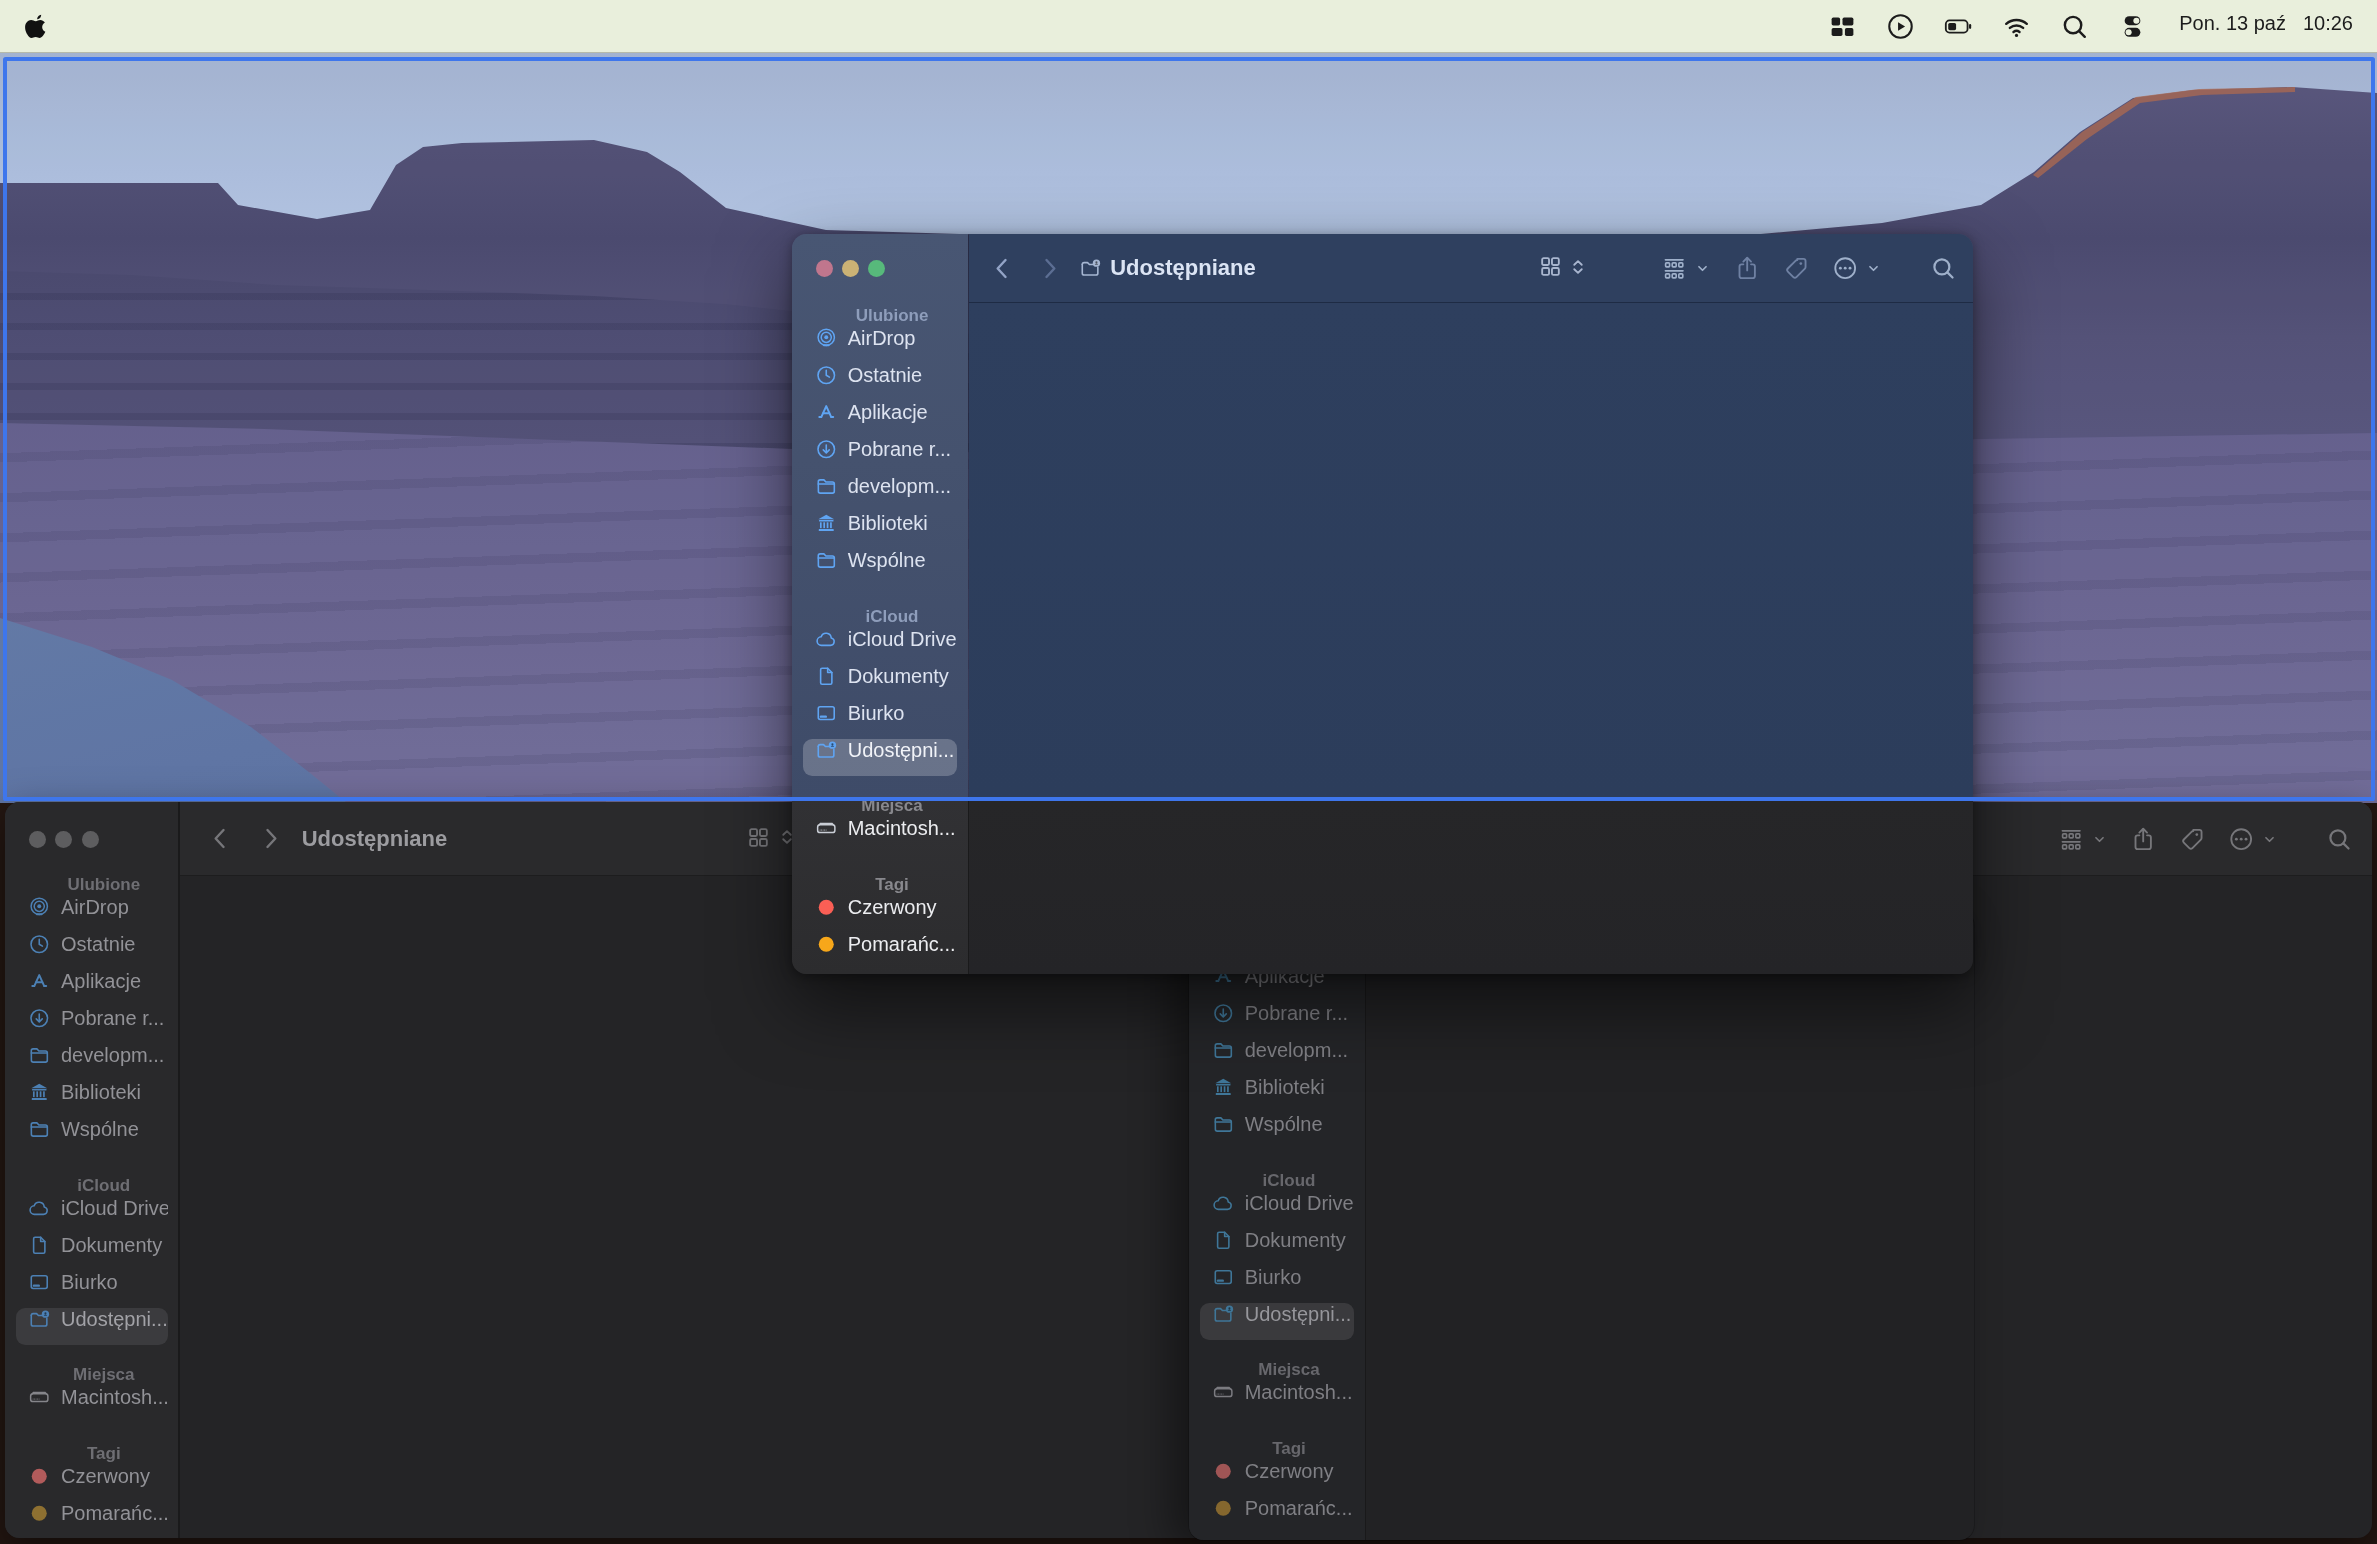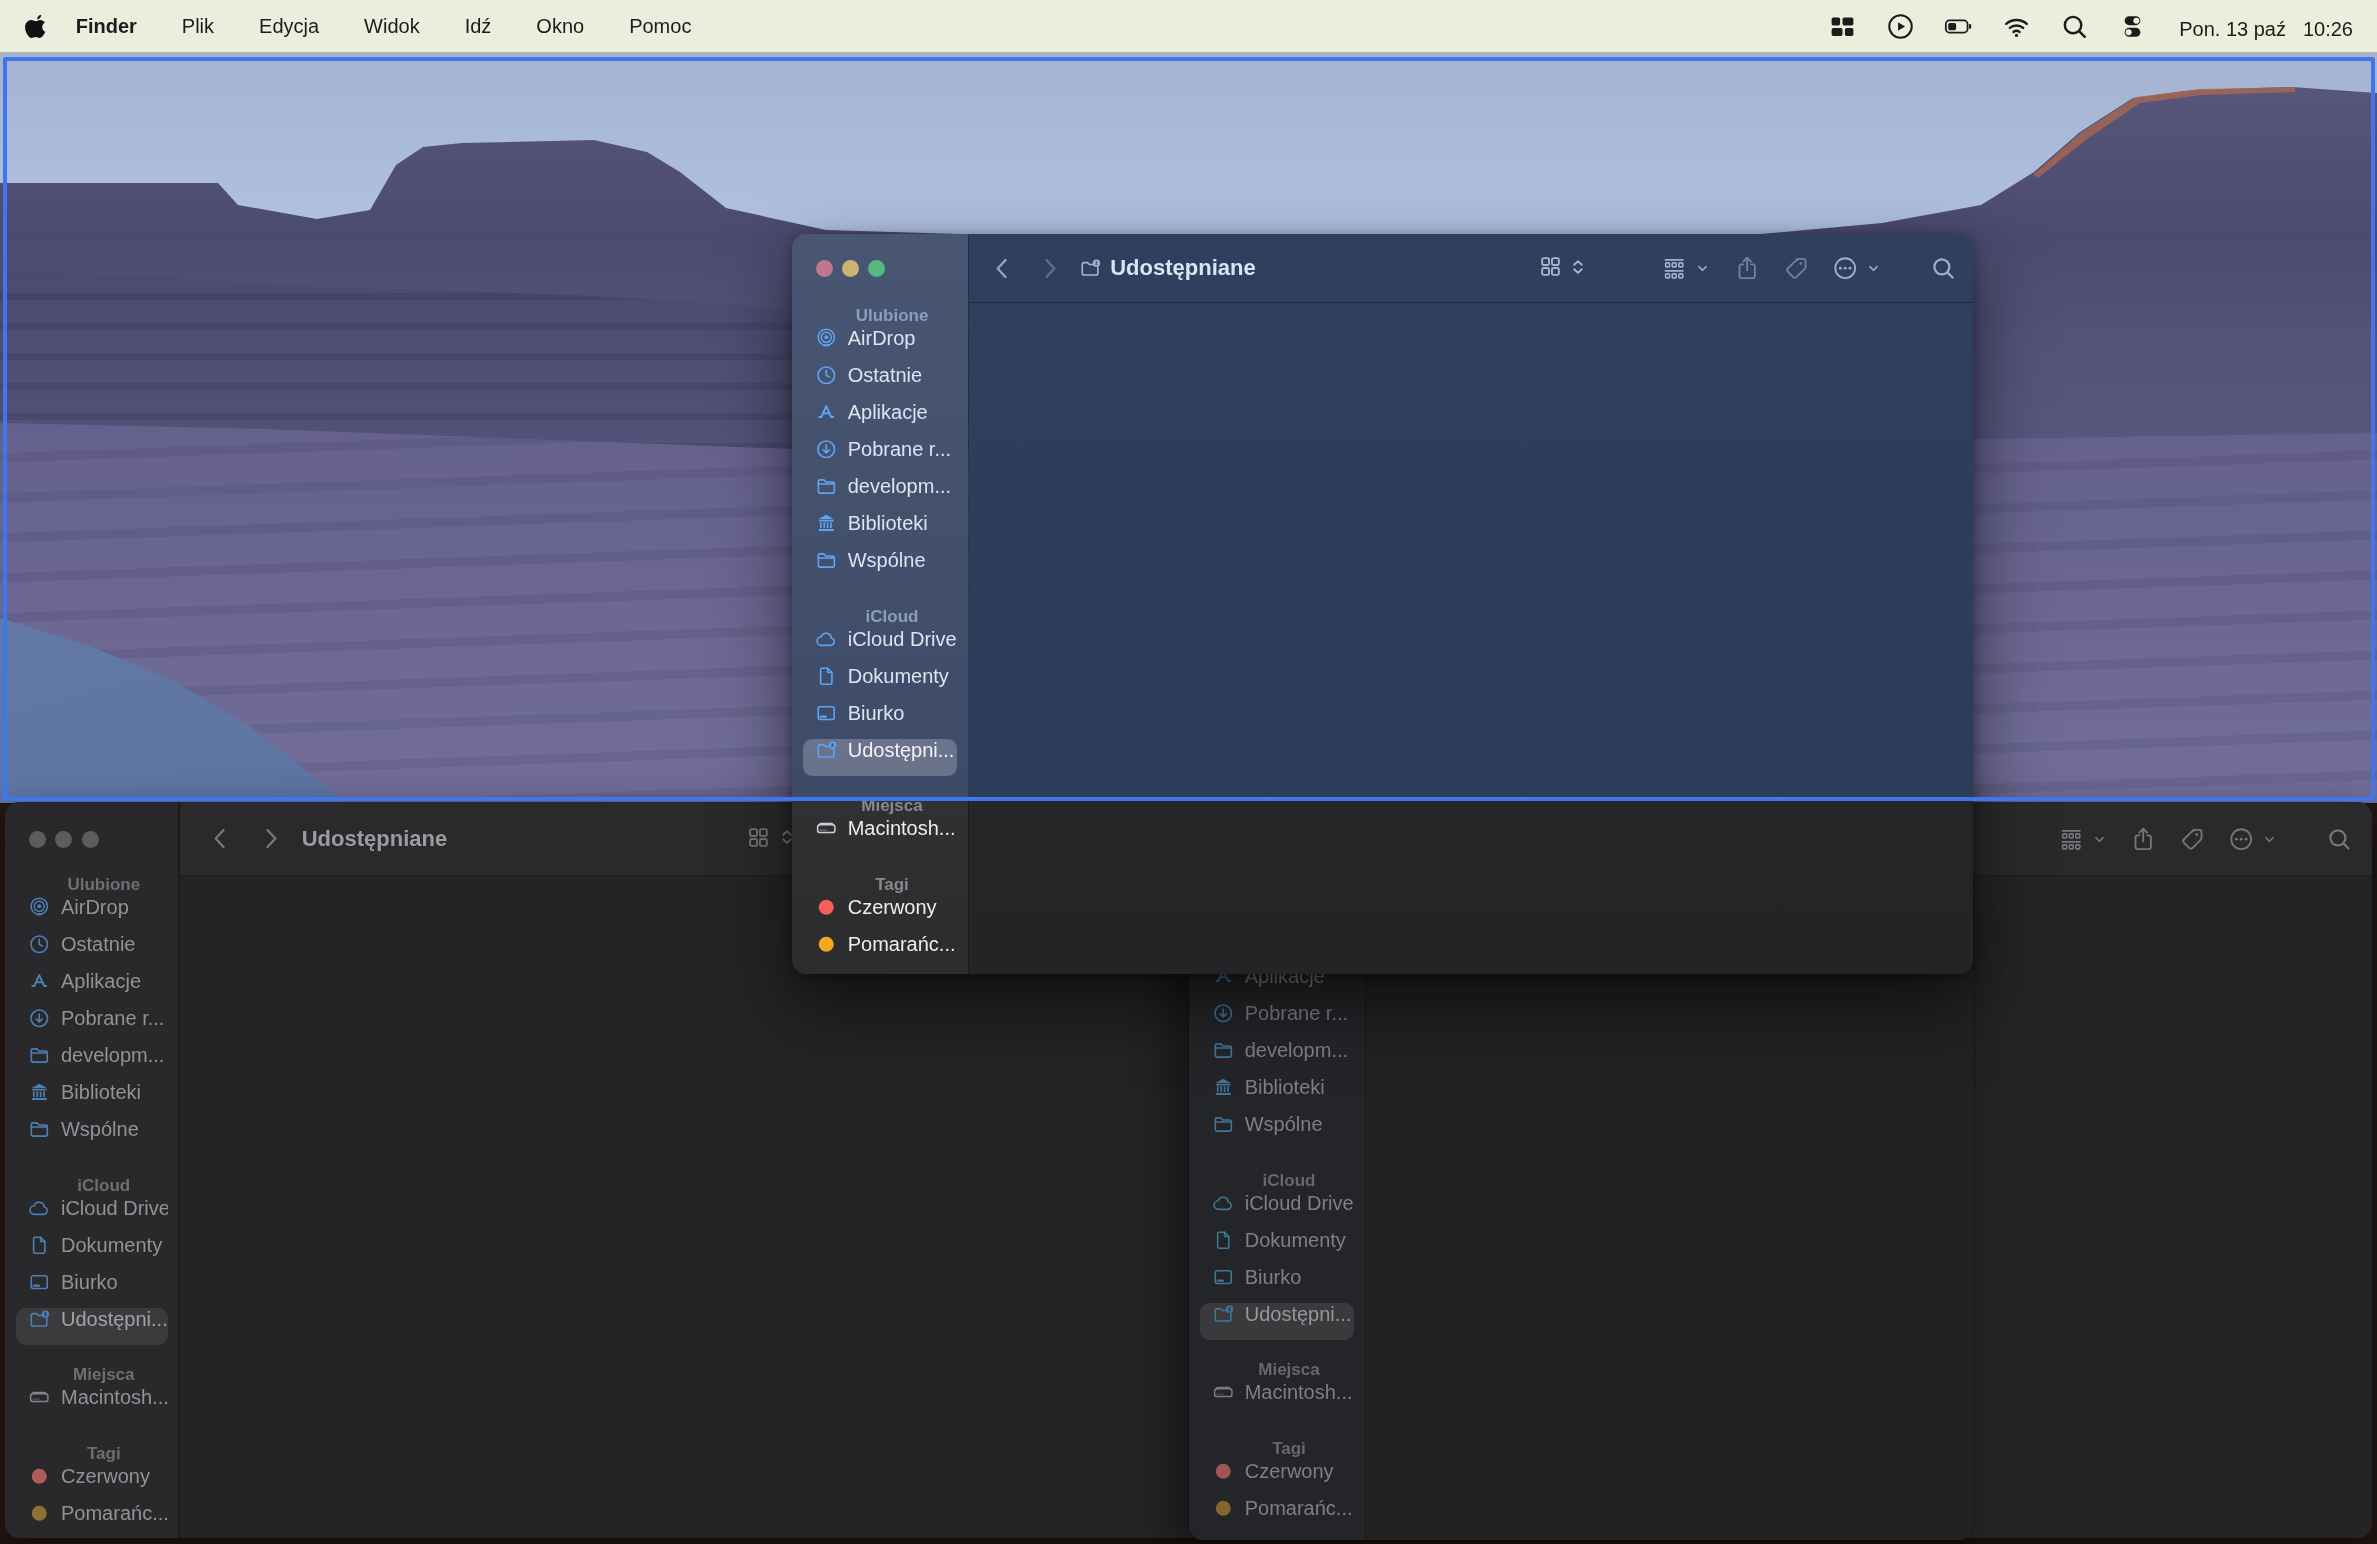--- a/index.html
+++ b/index.html
@@ -114,21 +114,21 @@
   .fr .sb-section.plain .sb-icon{color:#7b7b80;}
 
   
   .menubar{position:absolute;left:0;top:0;width:2377px;height:53px;background:#e9efdc;
     display:flex;align-items:center;padding:0 24px;color:#1c1c1c;z-index:100;
     border-bottom:1.3px solid rgba(0,0,0,.22);}
   .mb-apple{color:#111;margin-right:5.3px;} .mb-apple svg{width:26.4px;height:26.4px;}
   .mb-menus{display:flex;list-style:none;margin:0;padding:0;}
   .mb-menus li{font-size:20px;padding:0 22.5px;cursor:default;}
   .mb-menus li:first-child{font-weight:700;padding-left:20px;}
-  .mb-status{margin-left:auto;display:flex;align-items:flex-end;color:#1c1c1c;}
+  .mb-status{margin-left:auto;display:flex;align-items:flex-start;color:#1c1c1c;}
   .mb-status .tb{margin-left:29px;} .mb-status .tb svg{width:29px;height:29px;}
   .mb-clock{font-size:20px;margin-left:32px;display:flex;gap:17px;}
 </style>
 </head>
 <body>
 
 <div class="screen" data-name="desktop">
 
   <div class="wallpaper" data-name="desktop-wallpaper">
     <div class="wp wp-sky" data-name="wallpaper-sky"></div>
@@ -781,29 +781,20 @@
   </section>
 
   <div class="overlay-border" data-name="drop-zone-highlight"></div>
 
   <header class="menubar" data-name="menu-bar">
     <span class="icon mb-apple" data-name="apple-icon">
         <svg viewBox="0 0 24 24" fill="currentColor">
           <path d="M15.6 1.6c.1 1-.3 2-.9 2.8-.6.8-1.7 1.4-2.7 1.3-.1-1 .4-2 1-2.7.6-.7 1.7-1.3 2.6-1.4zM19.4 17c-.5 1.1-.7 1.6-1.4 2.6-.9 1.4-2.2 3.1-3.7 3.1-1.4 0-1.8-.9-3.7-.9s-2.3.9-3.7.9c-1.6 0-2.8-1.5-3.7-2.9C.7 16 .4 11.5 2 9.1 3.1 7.4 4.9 6.4 6.5 6.4c1.7 0 2.8 1 4.2 1s2.2-1 4.2-1c1.5 0 3 .8 4.1 2.2-3.6 2-3 7.1.4 8.4z"></path>
         </svg>
       </span>
-    <ul class="mb-menus" data-name="menu-items">
-        <li data-name="menu-item-finder">Finder</li>
-        <li data-name="menu-item-plik">Plik</li>
-        <li data-name="menu-item-edycja">Edycja</li>
-        <li data-name="menu-item-widok">Widok</li>
-        <li data-name="menu-item-id">Idź</li>
-        <li data-name="menu-item-okno">Okno</li>
-        <li data-name="menu-item-pomoc">Pomoc</li>
-      </ul>
     <div class="mb-status" data-name="status-icons">
       <span data-name="status-icon-row" style="display:flex;align-items:center;">
           <button class="tb icon" data-name="app-blocks-icon">
             <svg viewBox="0 0 24 24" fill="currentColor">
               <rect x="3" y="4.5" width="7" height="6.6" rx="1.4"></rect>
               <rect x="12" y="4.5" width="9" height="6.6" rx="1.4"></rect>
               <rect x="3" y="13.3" width="9" height="6.6" rx="1.4"></rect>
               <rect x="14" y="13.3" width="7" height="6.6" rx="1.4"></rect>
             </svg>
           </button>

